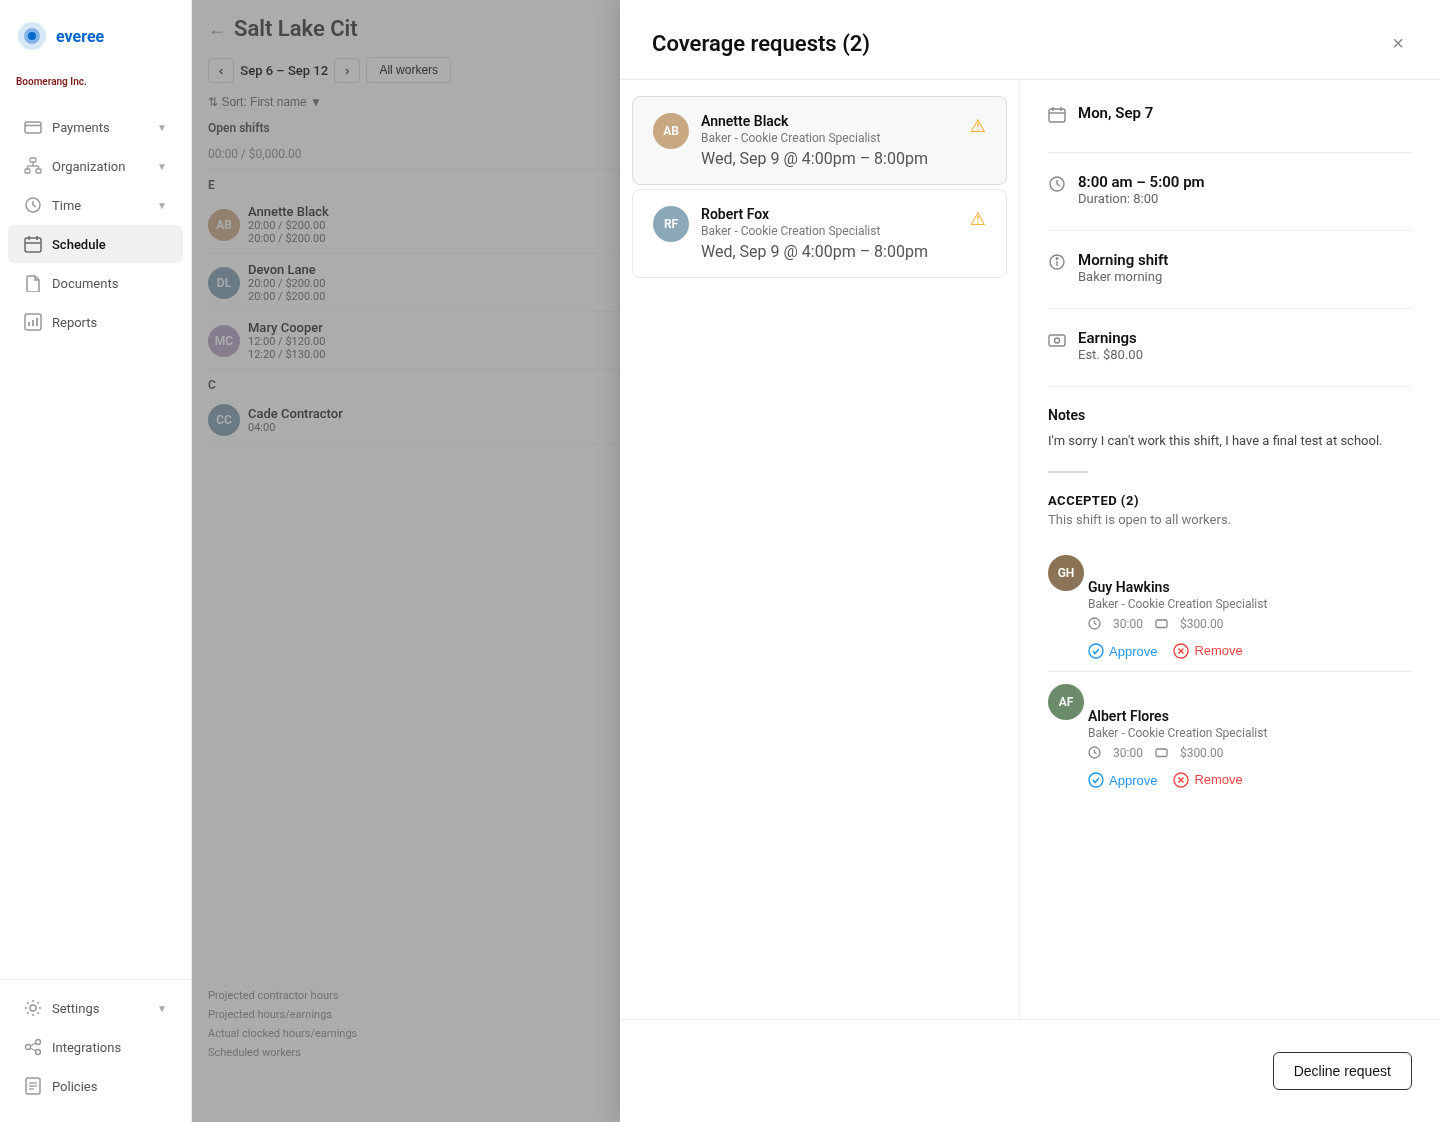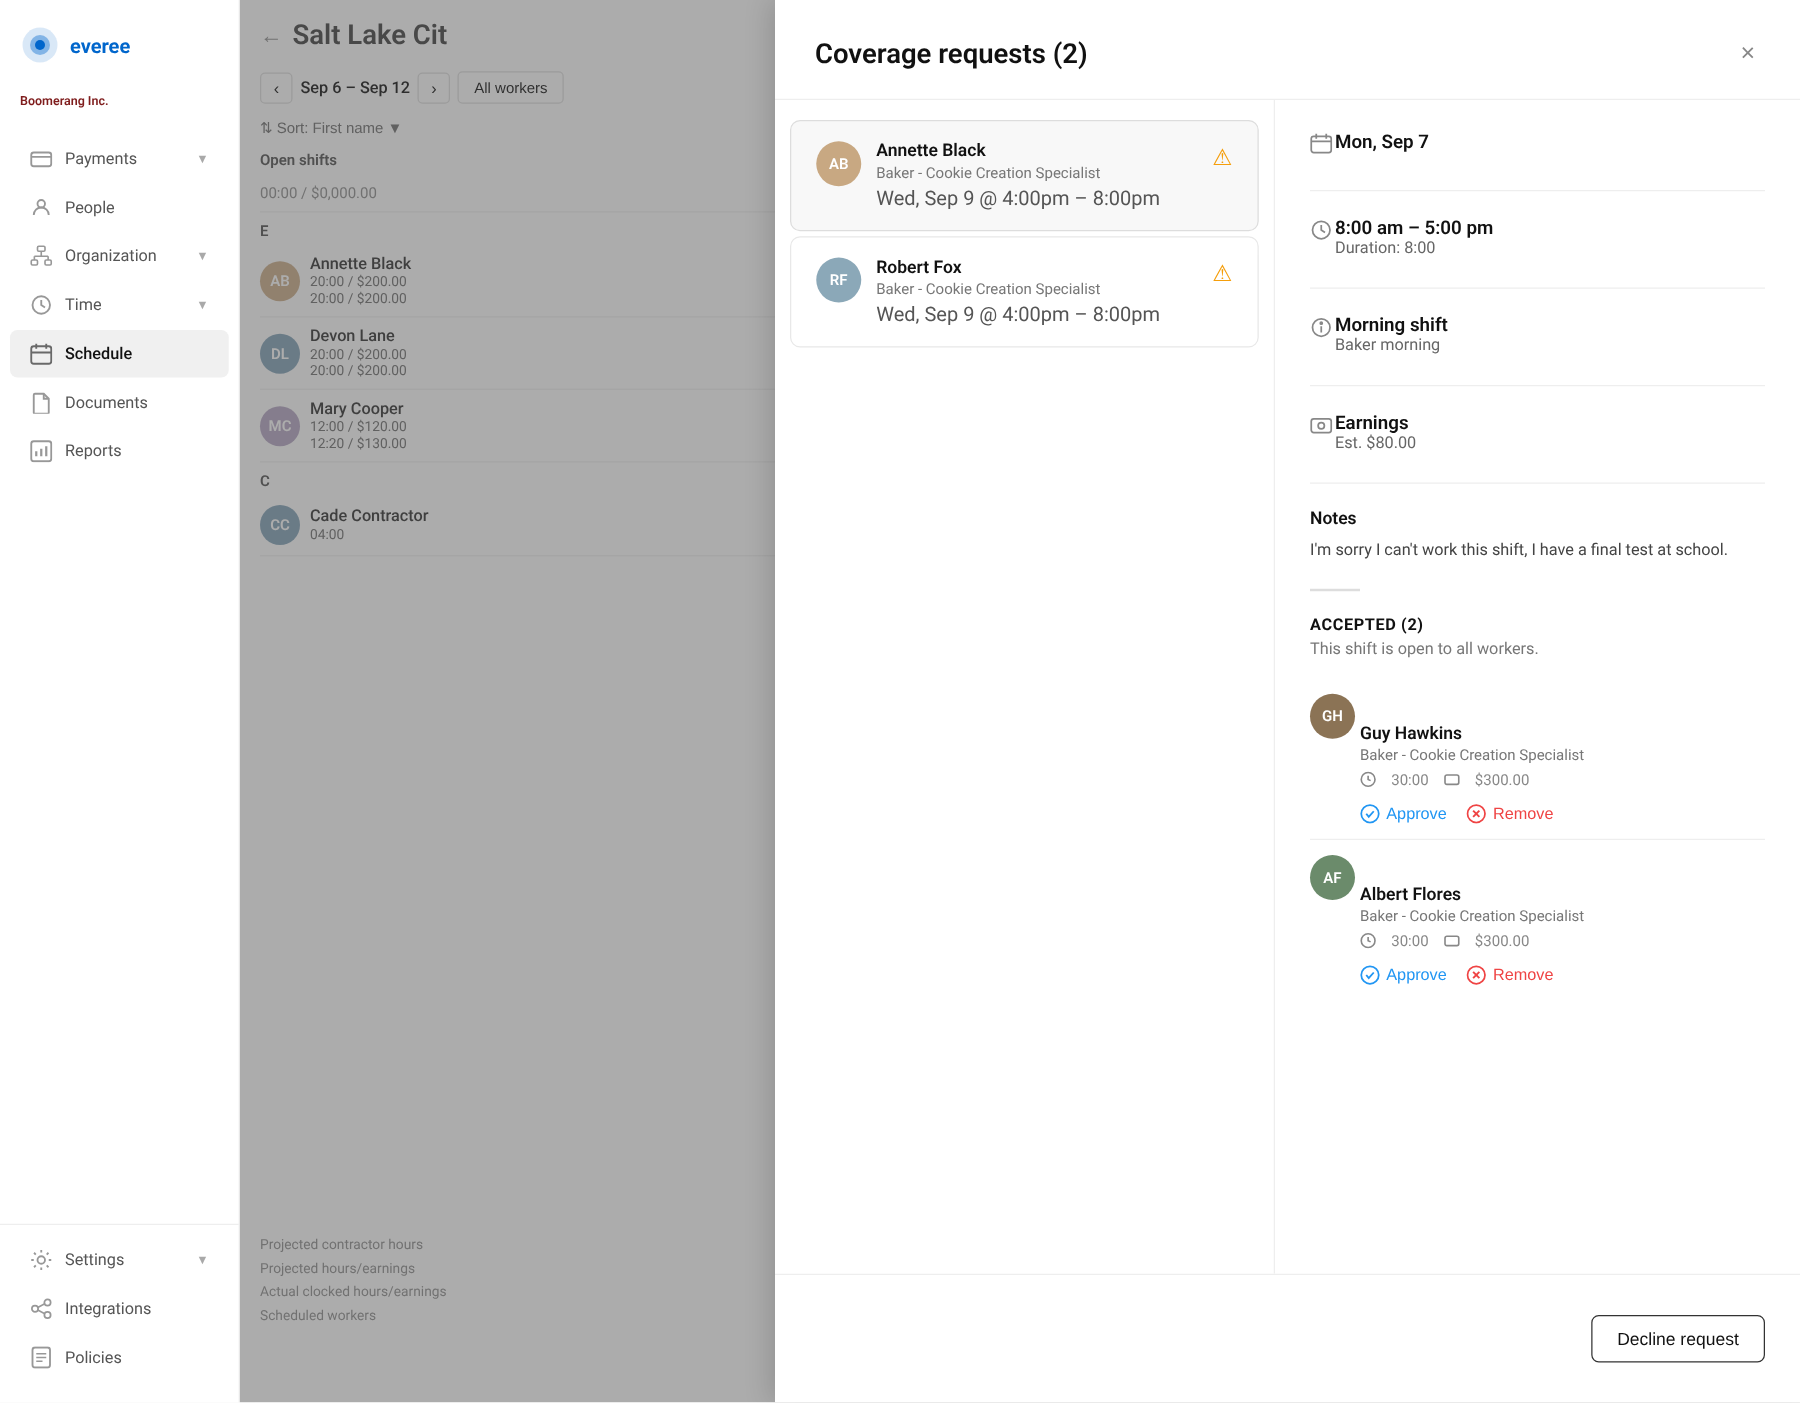--- a/index.html
+++ b/index.html
@@ -227,21 +227,21 @@
     }
     .detail-section {
       padding-bottom: 20px;
       margin-bottom: 20px;
       border-bottom: 1px solid #eee;
     }
     .detail-section:last-of-type { border-bottom: none; }
     .detail-row {
       display: flex;
       align-items: flex-start;
-      gap: 2px;
+      gap: 12px;
       margin-bottom: 4px;
     }
     .detail-icon {
       color: #888;
       font-size: 16px;
       margin-top: 2px;
       flex-shrink: 0;
       width: 18px;
     }
     .detail-label { font-size: 15px; font-weight: 600; color: #111; }
@@ -293,21 +293,21 @@
       margin-bottom: 10px;
       align-items: flex-start;
     }
     .action-btns {
       display: flex;
       gap: 16px;
       align-items: center;
     }
     .approve-btn {
       display: flex;
-      align-items: center;
+      align-items: flex-end;
       gap: 5px;
       color: #2196F3;
       font-size: 13px;
       font-weight: 500;
       cursor: pointer;
       background: none;
       border: none;
     }
     .remove-btn {
       display: flex;
@@ -354,27 +354,20 @@
   <div class="company-name">Boomerang Inc.</div>
 
   <nav class="sidebar-nav">
     <div class="nav-item">
       <svg class="nav-icon" viewBox="0 0 18 18" fill="currentColor">
           <rect x="1" y="4" width="16" height="11" rx="2" fill="none" stroke="currentColor" stroke-width="1.5"></rect>
           <line x1="1" y1="7.5" x2="17" y2="7.5" stroke="currentColor" stroke-width="1.5"></line>
         </svg>
       <span>Payments</span>
       <span class="chevron">▼</span>
-    </div>
-    <div class="nav-item">
-      <svg class="nav-icon" viewBox="0 0 18 18" fill="currentColor">
-          <circle cx="9" cy="6" r="3" fill="none" stroke="currentColor" stroke-width="1.5"></circle>
-          <path d="M3 15c0-3.3 2.7-6 6-6s6 2.7 6 6" fill="none" stroke="currentColor" stroke-width="1.5"></path>
-        </svg>
-      <span>People</span>
     </div>
     <div class="nav-item">
       <svg class="nav-icon" viewBox="0 0 18 18" fill="currentColor">
           <rect x="6" y="1" width="6" height="4" rx="1" fill="none" stroke="currentColor" stroke-width="1.3"></rect>
           <rect x="1" y="12" width="5" height="4" rx="1" fill="none" stroke="currentColor" stroke-width="1.3"></rect>
           <rect x="12" y="12" width="5" height="4" rx="1" fill="none" stroke="currentColor" stroke-width="1.3"></rect>
           <line x1="9" y1="5" x2="9" y2="9" stroke="currentColor" stroke-width="1.3"></line>
           <line x1="3.5" y1="9" x2="14.5" y2="9" stroke="currentColor" stroke-width="1.3"></line>
           <line x1="3.5" y1="9" x2="3.5" y2="12" stroke="currentColor" stroke-width="1.3"></line>
           <line x1="14.5" y1="9" x2="14.5" y2="12" stroke="currentColor" stroke-width="1.3"></line>

